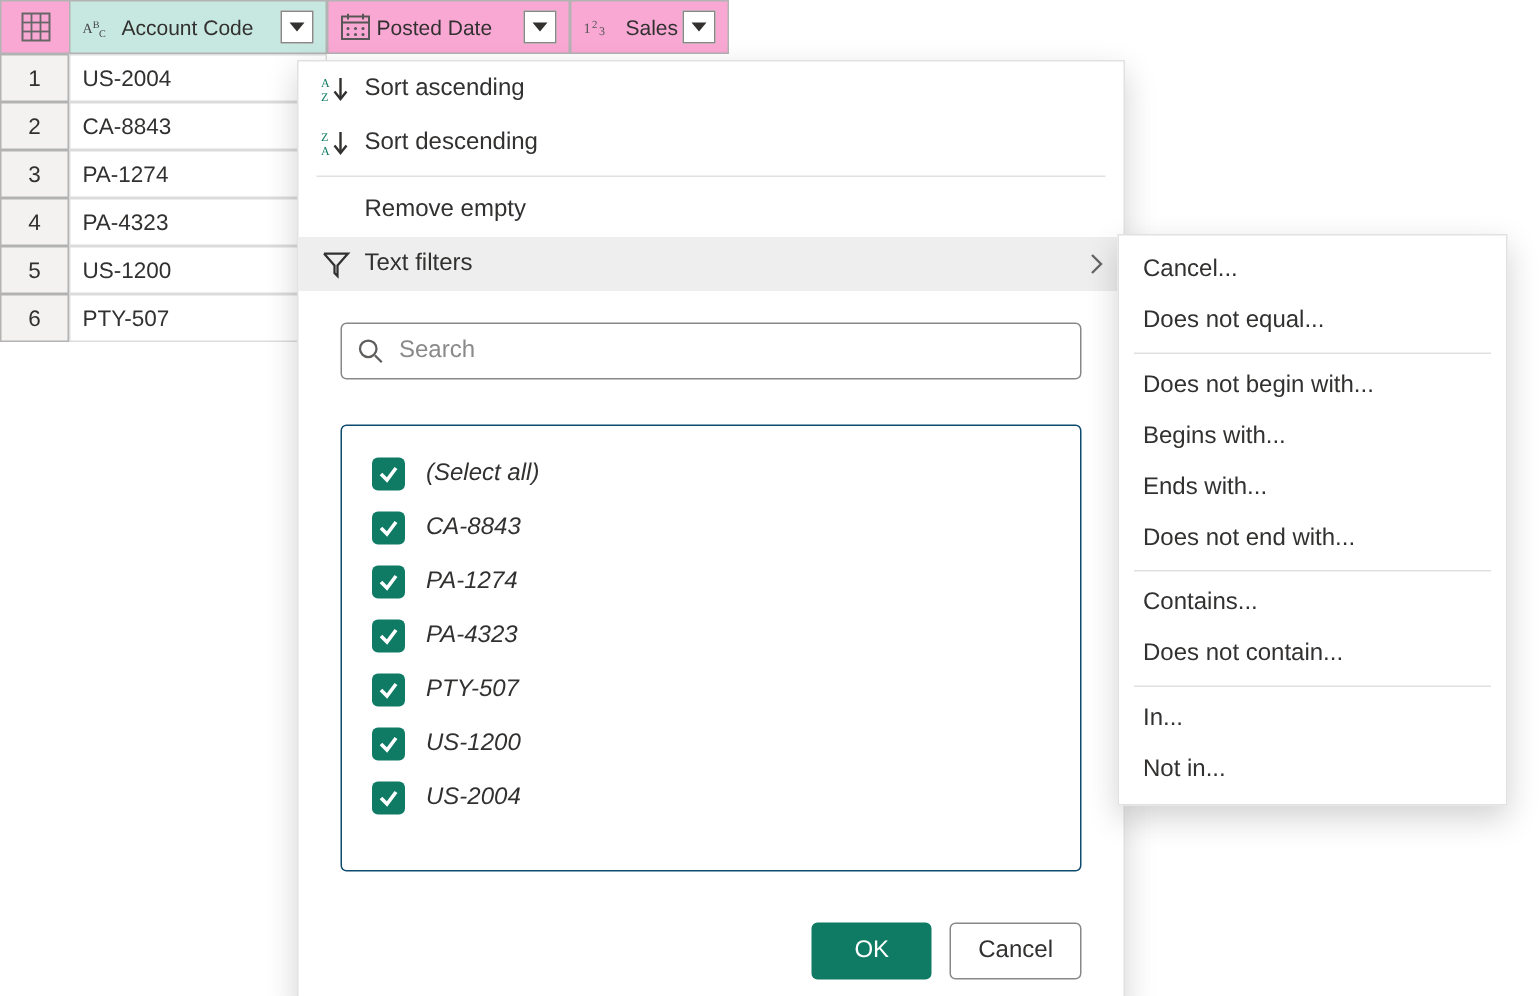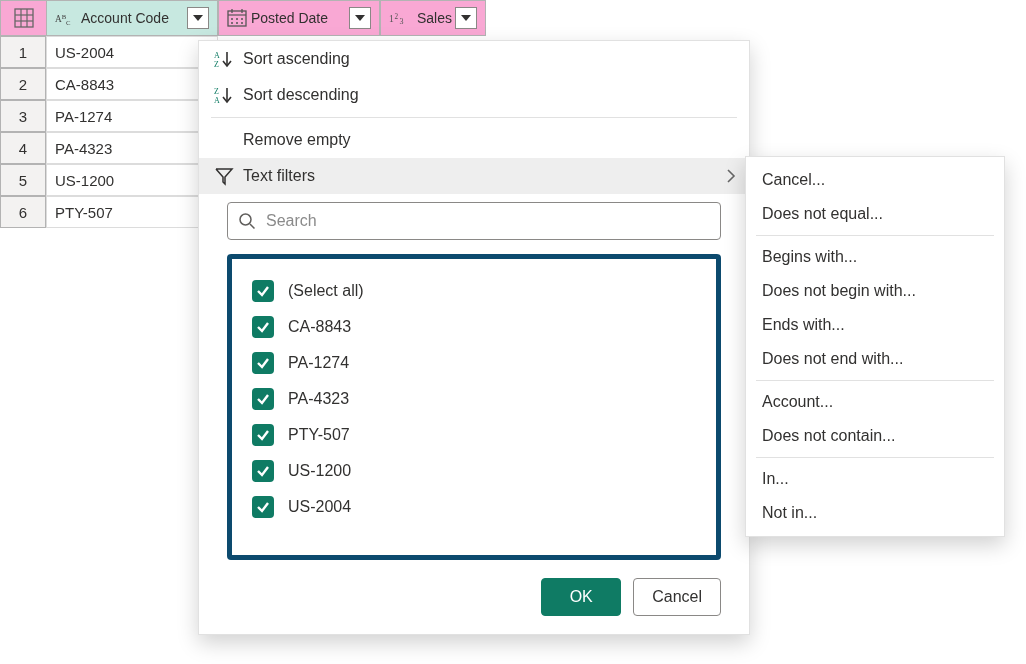--- a/index.html
+++ b/index.html
@@ -95,42 +95,43 @@
       cursor: pointer;
     }
     .menu-item .mi-icon { width: 26px; display:flex; align-items:center; justify-content:center; margin-right: 6px; }
     .menu-sep { height: 1px; background: #e1e1e1; margin: 4px 12px; }
     .mi-chevron { margin-left: auto; }
 
     
     .menu-item.tfrow { background: #eeeeee; align-items: center; }
 
     
-    .search-wrap { padding: 8px 28px 14px; }
+    .search-wrap { padding: 21px 28px 14px; }
     .search {
       display: flex; align-items: center;
       height: 38px;
       border: 1px solid #8a8886;
       border-radius: 4px;
       padding: 0 10px;
       color: #605e5c;
     }
     .search input {
       flex: 1; border: none; outline: none;
       font-size: 16px; color: #323130;
       background: transparent;
     }
     .search input::placeholder { color: #8a8a8a; }
 
     
     .cklist {
-      margin: 0 28px;
-      border: 5px solid #0c4a6e;
+      margin: 16px 28px;
+      border: 1px solid #0c4a6e;
       border-radius: 4px;
       padding: 14px 20px 30px;
+      font-style: italic;
     }
     .ckrow {
       display: flex; align-items: center;
       height: 36px;
       font-size: 16px;
     }
     .ck {
       width: 22px; height: 22px;
       background: #0f7b64;
       border-radius: 4px;
@@ -389,34 +390,34 @@
 
 <div class="submenu">
   <div class="sub-item">
       <span>Cancel...</span>
     </div>
   <div class="sub-item">
       <span>Does not equal...</span>
     </div>
   <div class="sub-sep"></div>
   <div class="sub-item">
+      <span>Does not begin with...</span>
+    </div>
+  <div class="sub-item">
       <span>Begins with...</span>
     </div>
   <div class="sub-item">
-      <span>Does not begin with...</span>
-    </div>
-  <div class="sub-item">
       <span>Ends with...</span>
     </div>
   <div class="sub-item">
       <span>Does not end with...</span>
     </div>
   <div class="sub-sep"></div>
   <div class="sub-item">
-      <span>Account...</span>
+      <span>Contains...</span>
     </div>
   <div class="sub-item">
       <span>Does not contain...</span>
     </div>
   <div class="sub-sep"></div>
   <div class="sub-item">
       <span>In...</span>
     </div>
   <div class="sub-item">
       <span>Not in...</span>

